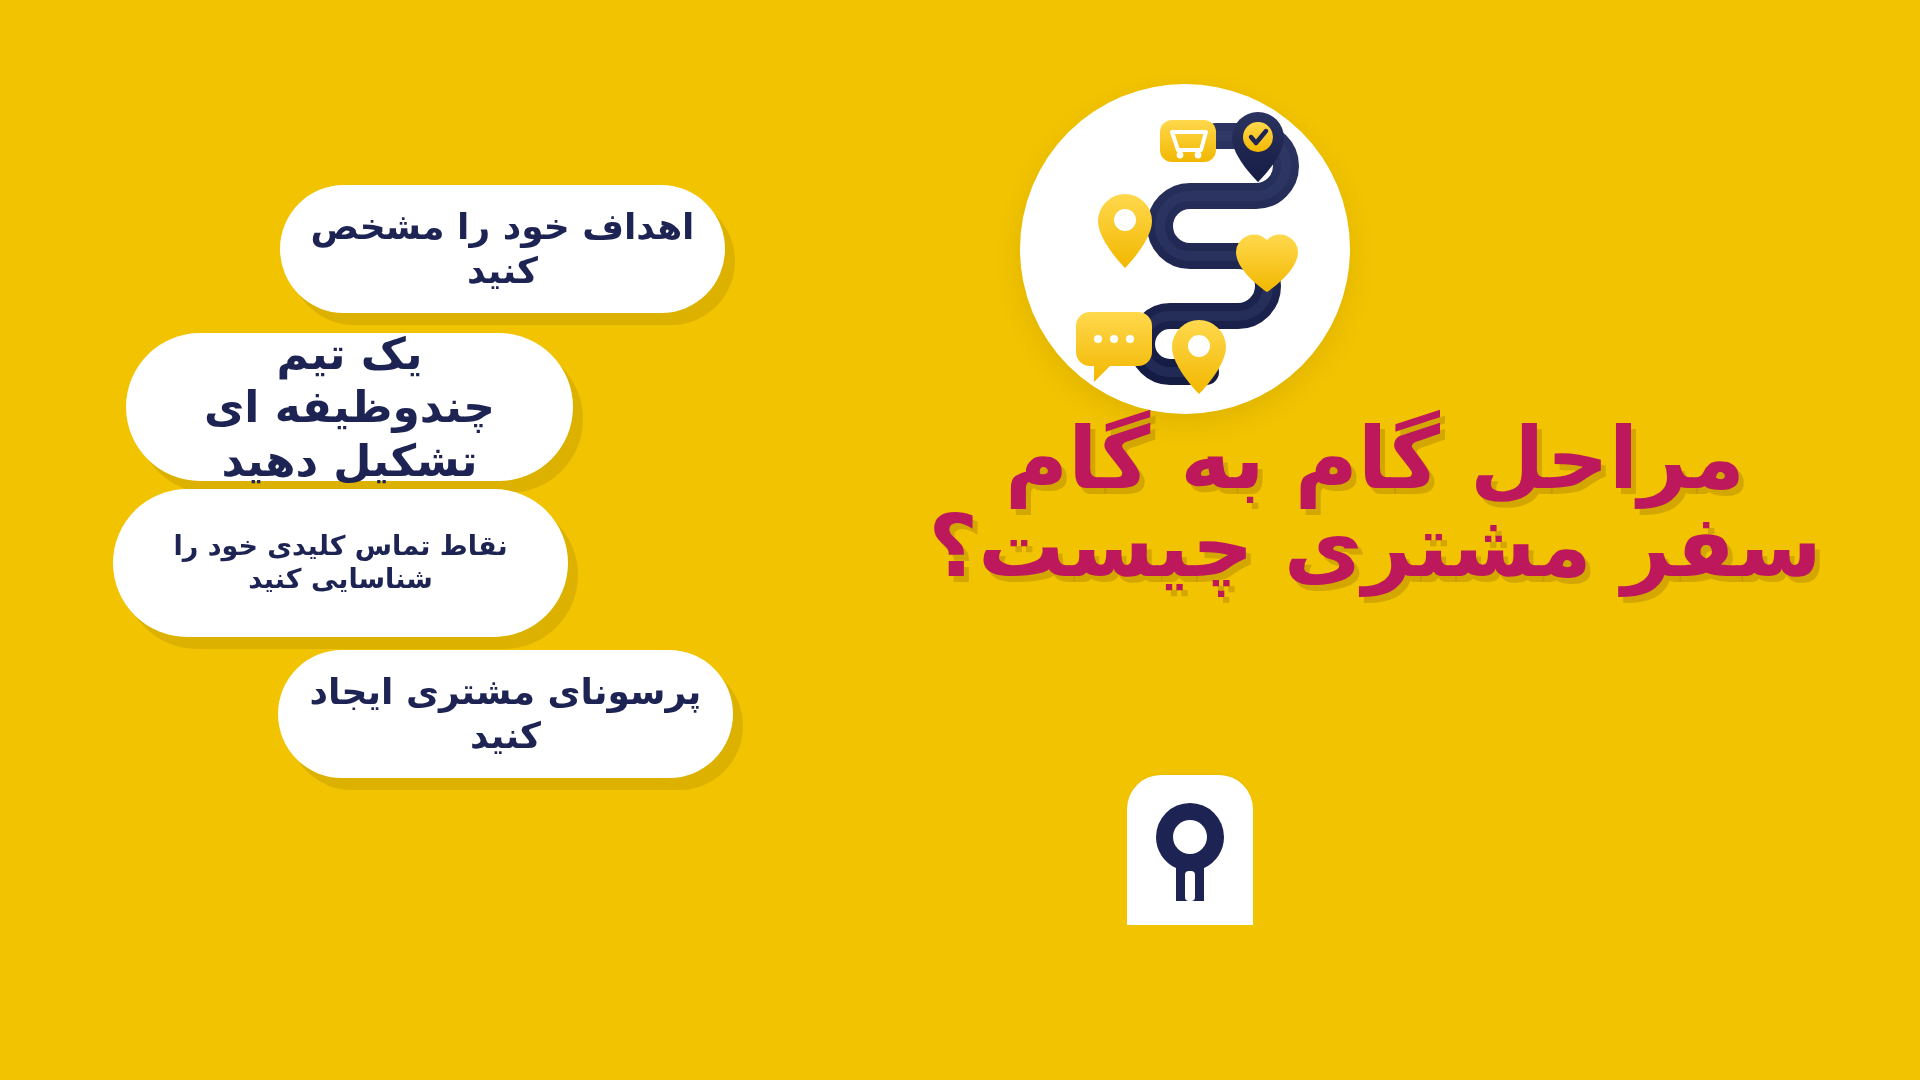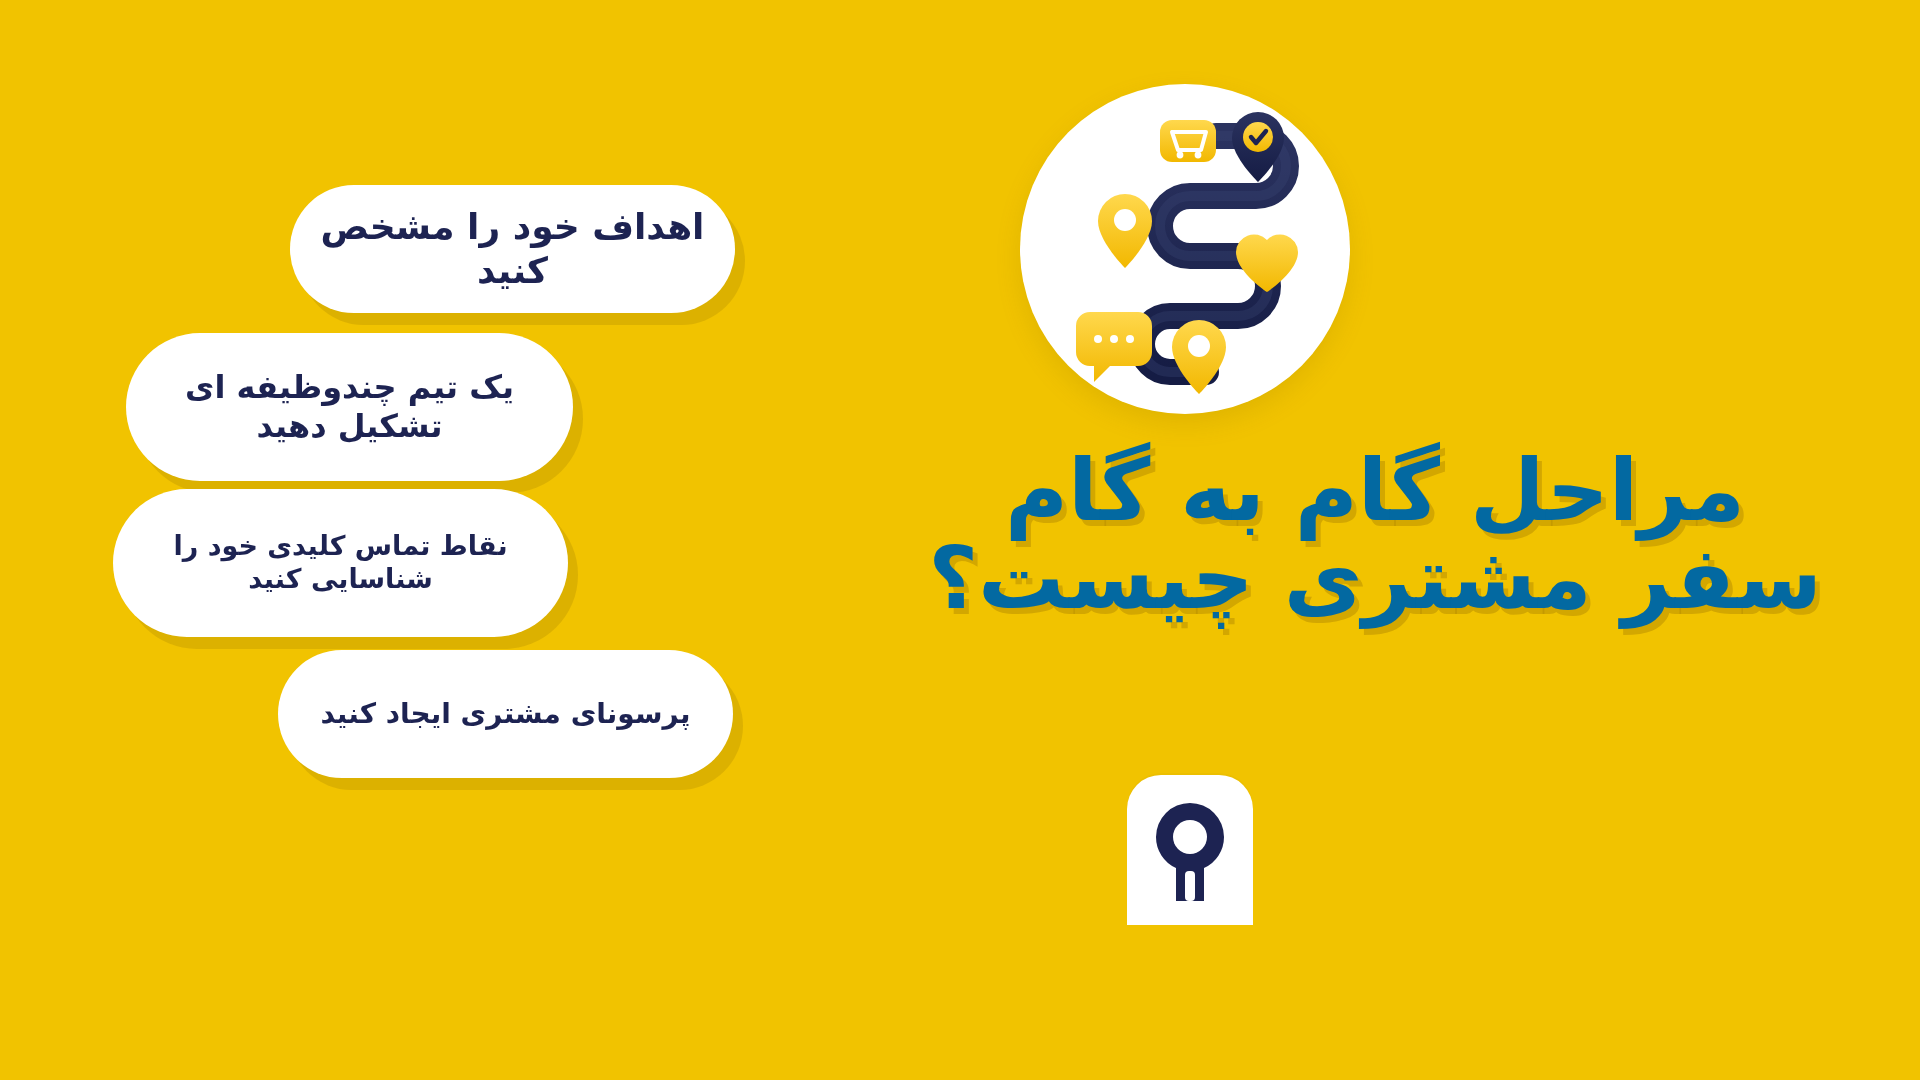--- a/index.html
+++ b/index.html
@@ -19,49 +19,48 @@
     border-radius:999px;
     box-shadow:10px 12px 0 rgba(190,150,0,.40);
     display:flex;align-items:center;justify-content:center;
     text-align:center;
     color:#1d2352;
     font-weight:bold;
     letter-spacing:-.2px;
     line-height:1.22;
     box-sizing:border-box;
   }
-  .pill-1{left:290px;  top:185px; width:445px; height:128px; font-size:36px; padding:0 26px;}
-  .pill-2{left:126px;  top:333px; width:447px; height:148px; font-size:32px; padding:0 34px;}
+  .pill-1{left:280px;  top:185px; width:445px; height:128px; font-size:36px; padding:0 26px;}
+  .pill-2{left:126px;  top:333px; width:447px; height:148px; font-size:44px; padding:0 34px;}
   .pill-3{left:113px;  top:489px; width:455px; height:148px; font-size:27px; padding:0 34px;}
-  .pill-4{left:278px;  top:650px; width:455px; height:128px; font-size:28px; padding:0 26px;}
+  .pill-4{left:278px;  top:650px; width:455px; height:128px; font-size:36px; padding:0 26px;}
 
   
   .right{position:absolute;right:0;top:0;width:960px;height:1080px;}
 
   .circle-badge{
     position:absolute;left:60px;top:84px;
     width:330px;height:330px;border-radius:50%;
     background:#ffffff;
     box-shadow:0 10px 24px rgba(150,115,0,.18);
   }
   .illus{position:absolute;left:0;top:0;width:330px;height:330px;}
 
   .headline{
     position:absolute;
     left:-130px;  
     top:415px;
     width:1090px;
     text-align:center;
-    color:#0369a1;
+    color:#be185d;
     font-weight:bold;
     font-size:86px;
     line-height:1.02;
     text-shadow:5px 6px 0 rgba(185,143,0,.55);
     direction:rtl;
-    margin-top:32px;
   }
   .headline .ln{display:block;white-space:nowrap;}
 
   
   .logo{
     position:absolute;left:167px;top:775px;
     width:126px;height:150px;
     background:#ffffff;
     border-radius:34px 34px 0 0;
     display:flex;align-items:center;justify-content:center;

